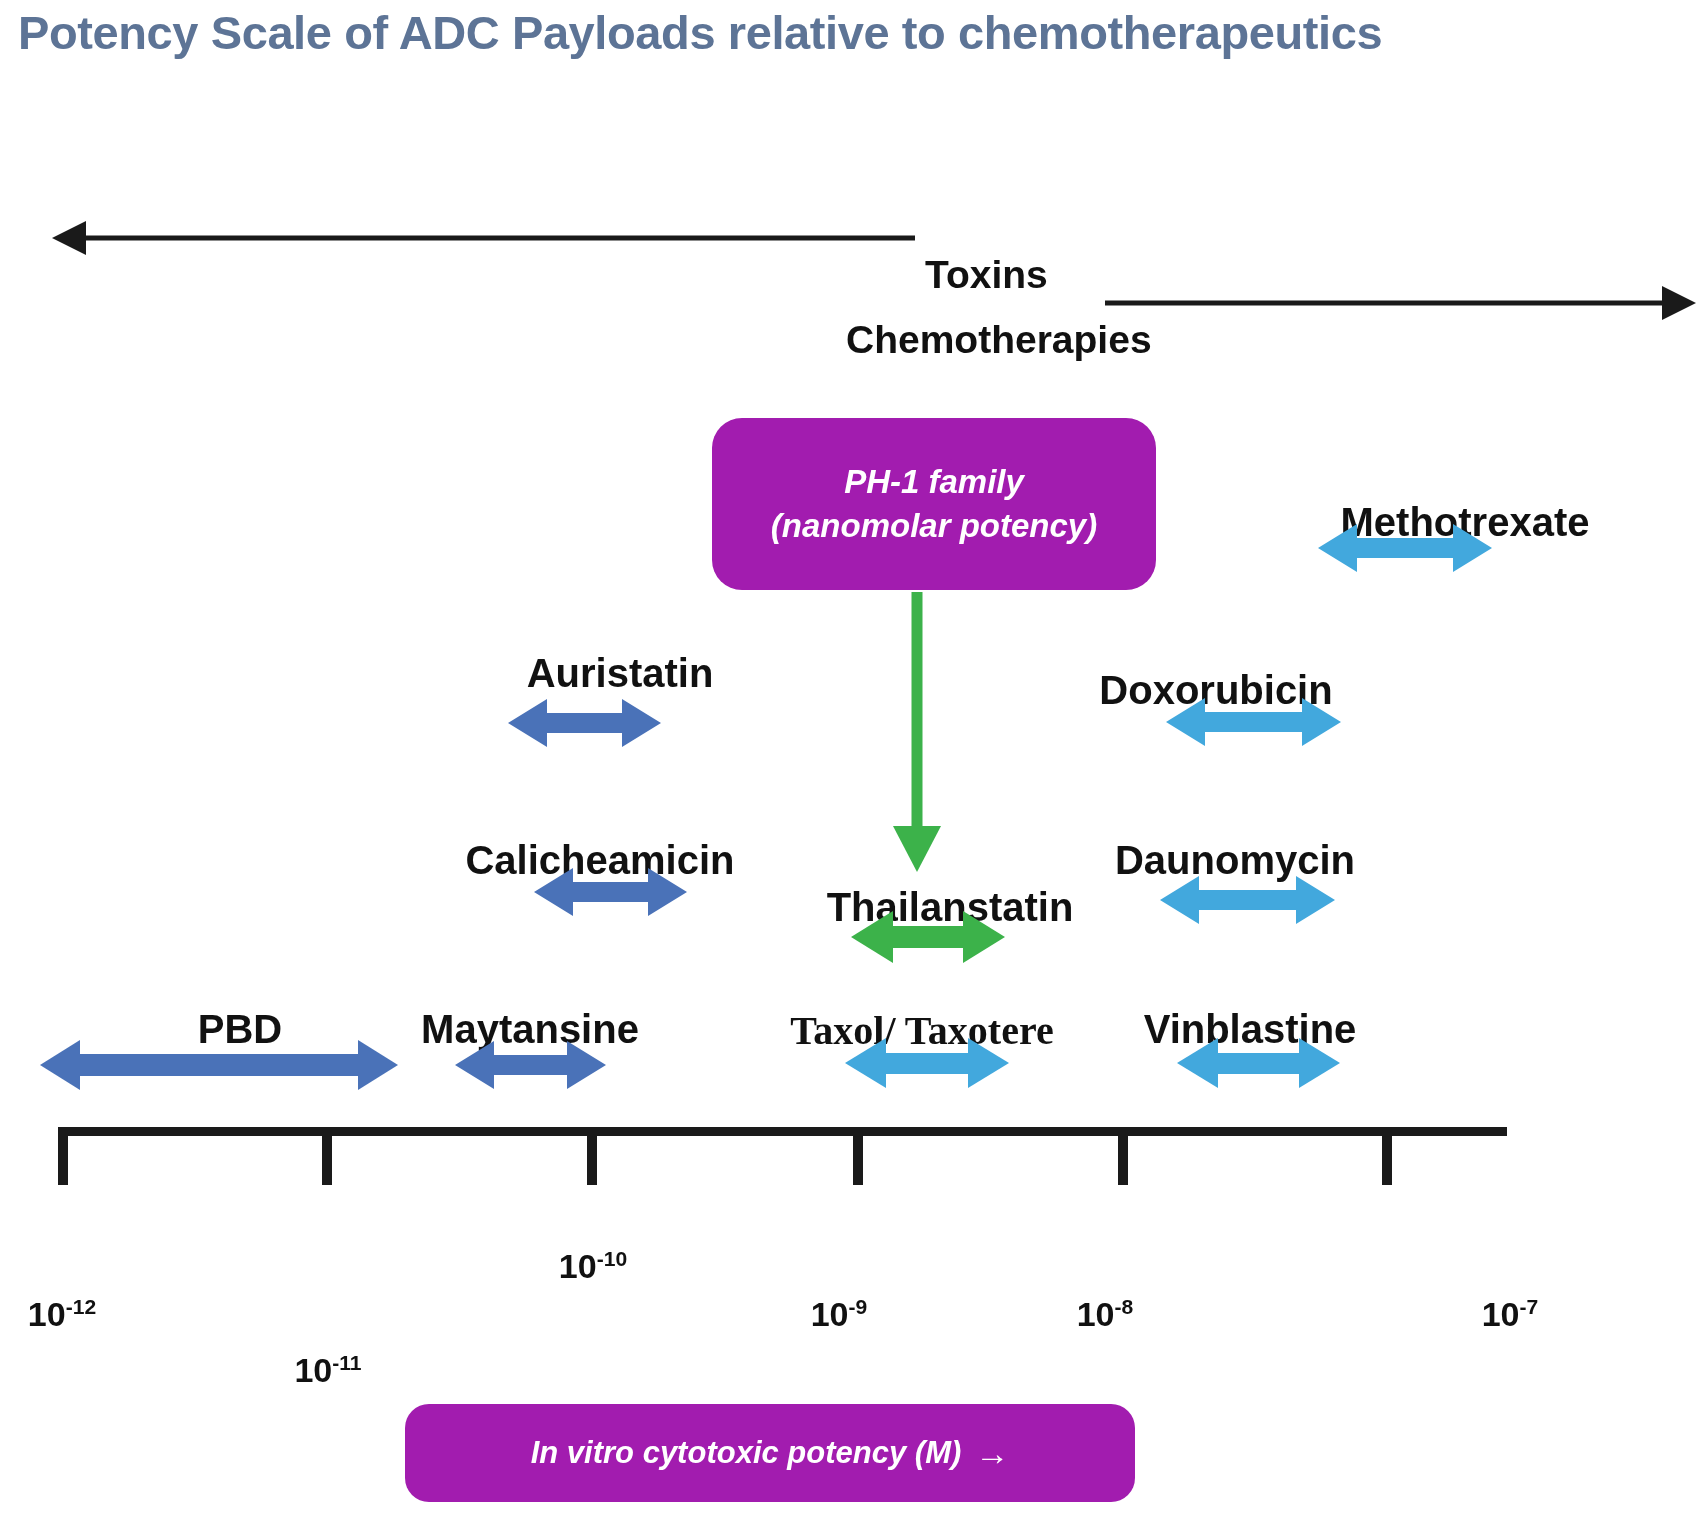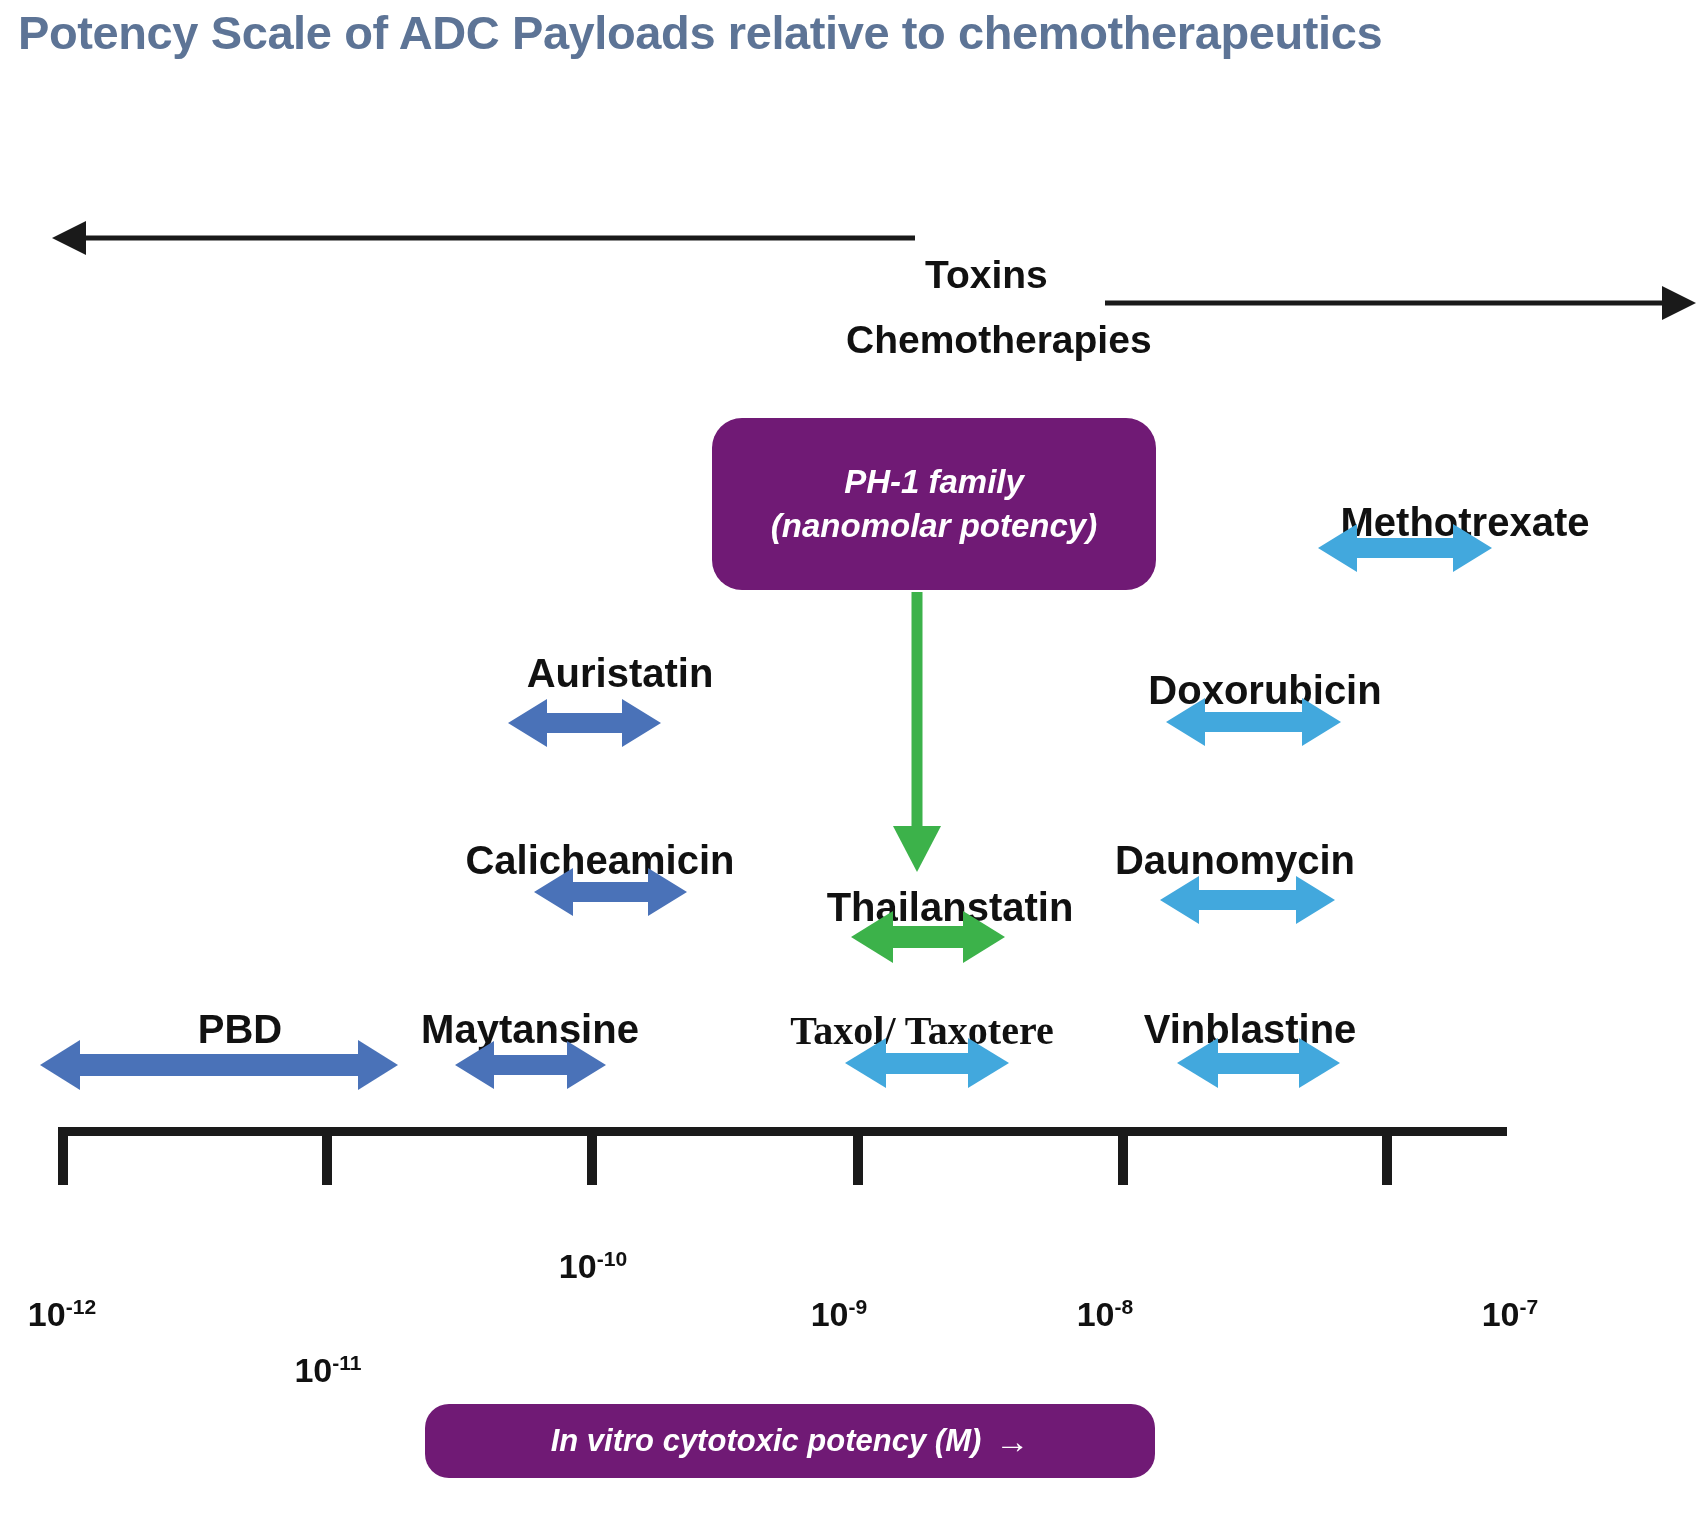--- a/index.html
+++ b/index.html
@@ -61,44 +61,44 @@
     text-align: center;
   }
   .tick-label sup {
     font-size: 0.62em;
     vertical-align: super;
     line-height: 0;
   }
 
   
   .navy-box {
-    background: #701a75;
+    background: #a21caf;
     border-radius: 26px;
     color: #ffffff;
     display: flex;
     align-items: center;
     justify-content: center;
     text-align: center;
     font-style: italic;
     font-weight: bold;
   }
   #ph1-box {
     left: 712px;
     top: 418px;
     width: 444px;
     height: 172px;
     font-size: 33px;
     line-height: 1.32;
     border-radius: 30px;
   }
   #caption-box {
-    left: 425px;
+    left: 405px;
     top: 1404px;
     width: 730px;
-    height: 74px;
+    height: 98px;
     font-size: 31px;
     border-radius: 24px;
   }
   #caption-box .cap-arrow {
     font-style: normal;
     font-weight: normal;
     margin-left: 14px;
     font-size: 34px;
   }
 
@@ -124,21 +124,21 @@
     <div>
       <div>PH-1 family</div>
       <div>(nanomolar potency)</div>
     </div>
   </div>
 
   <div class="abs cat-label" style="left:1300px; top:500px; width:330px;">Methotrexate</div>
 
   <div class="abs cat-label" style="left:475px; top:651px; width:290px;">Auristatin</div>
 
-  <div class="abs cat-label" style="left:1120px; top:668px; width:290px;">Doxorubicin</div>
+  <div class="abs cat-label" style="left:1071px; top:668px; width:290px;">Doxorubicin</div>
 
   <div class="abs cat-label" style="left:455px; top:838px; width:290px;">Calicheamicin</div>
 
   <div class="abs cat-label" style="left:1090px; top:838px; width:290px;">Daunomycin</div>
 
   <div class="abs cat-label" style="left:805px; top:885px; width:290px;">Thailanstatin</div>
 
   <div class="abs cat-label" style="left:95px; top:1007px; width:290px;">PBD</div>
 
   <div class="abs cat-label" style="left:385px; top:1007px; width:290px;">Maytansine</div>

